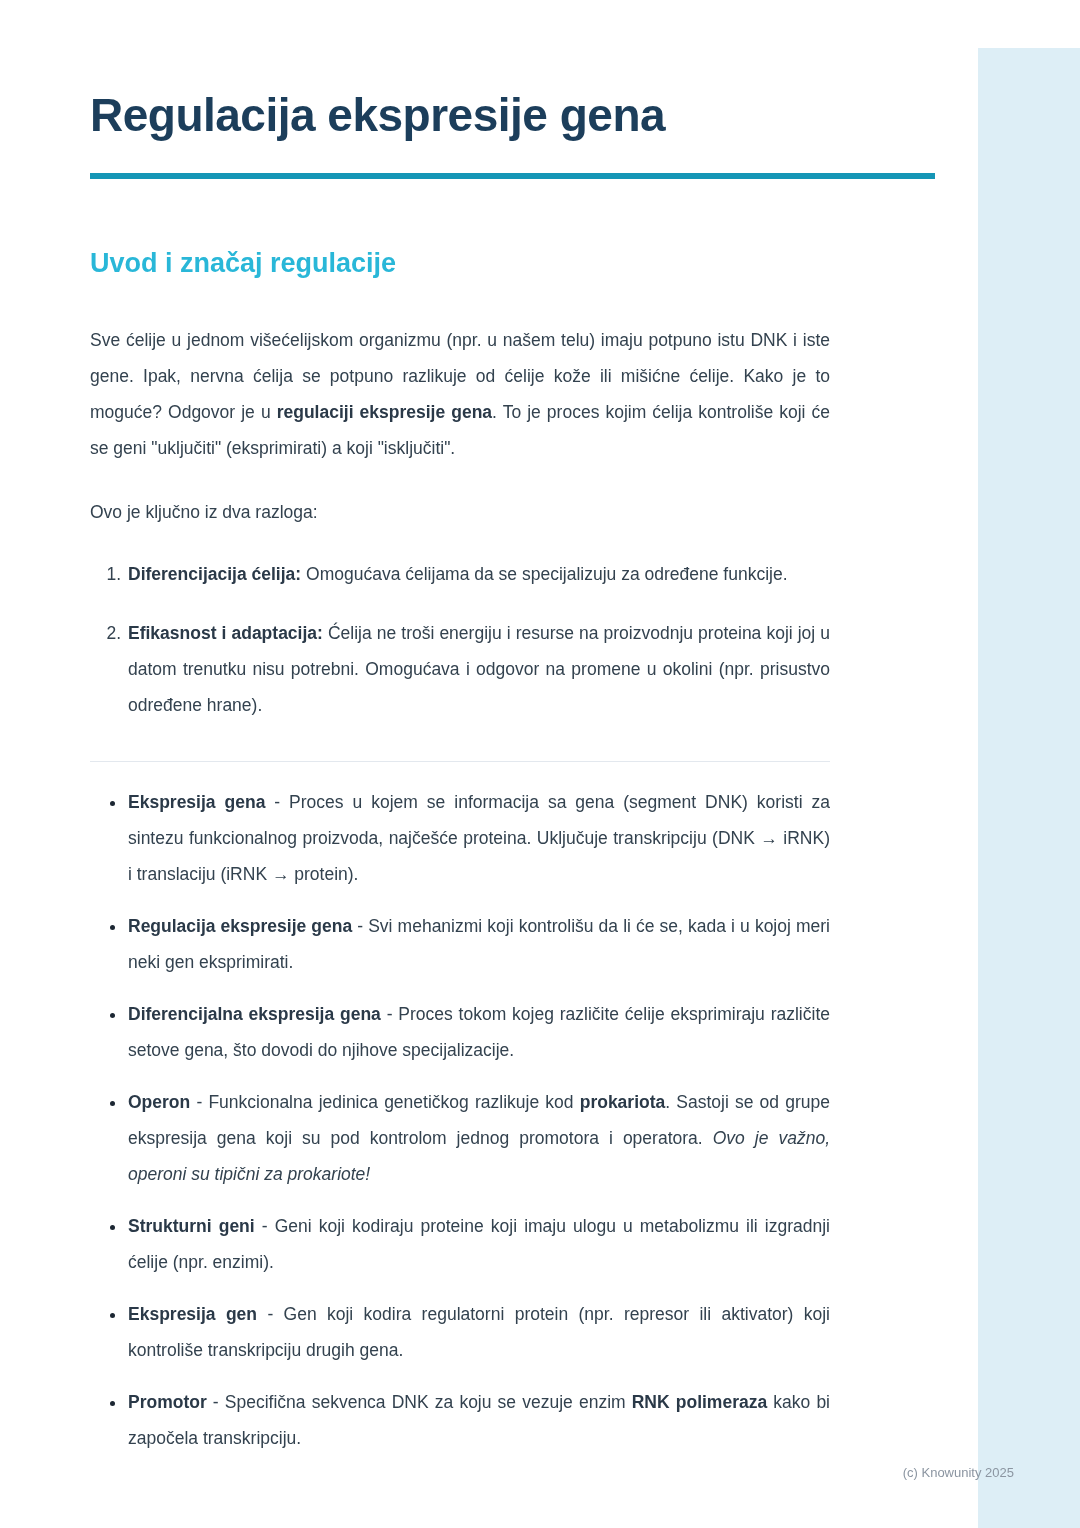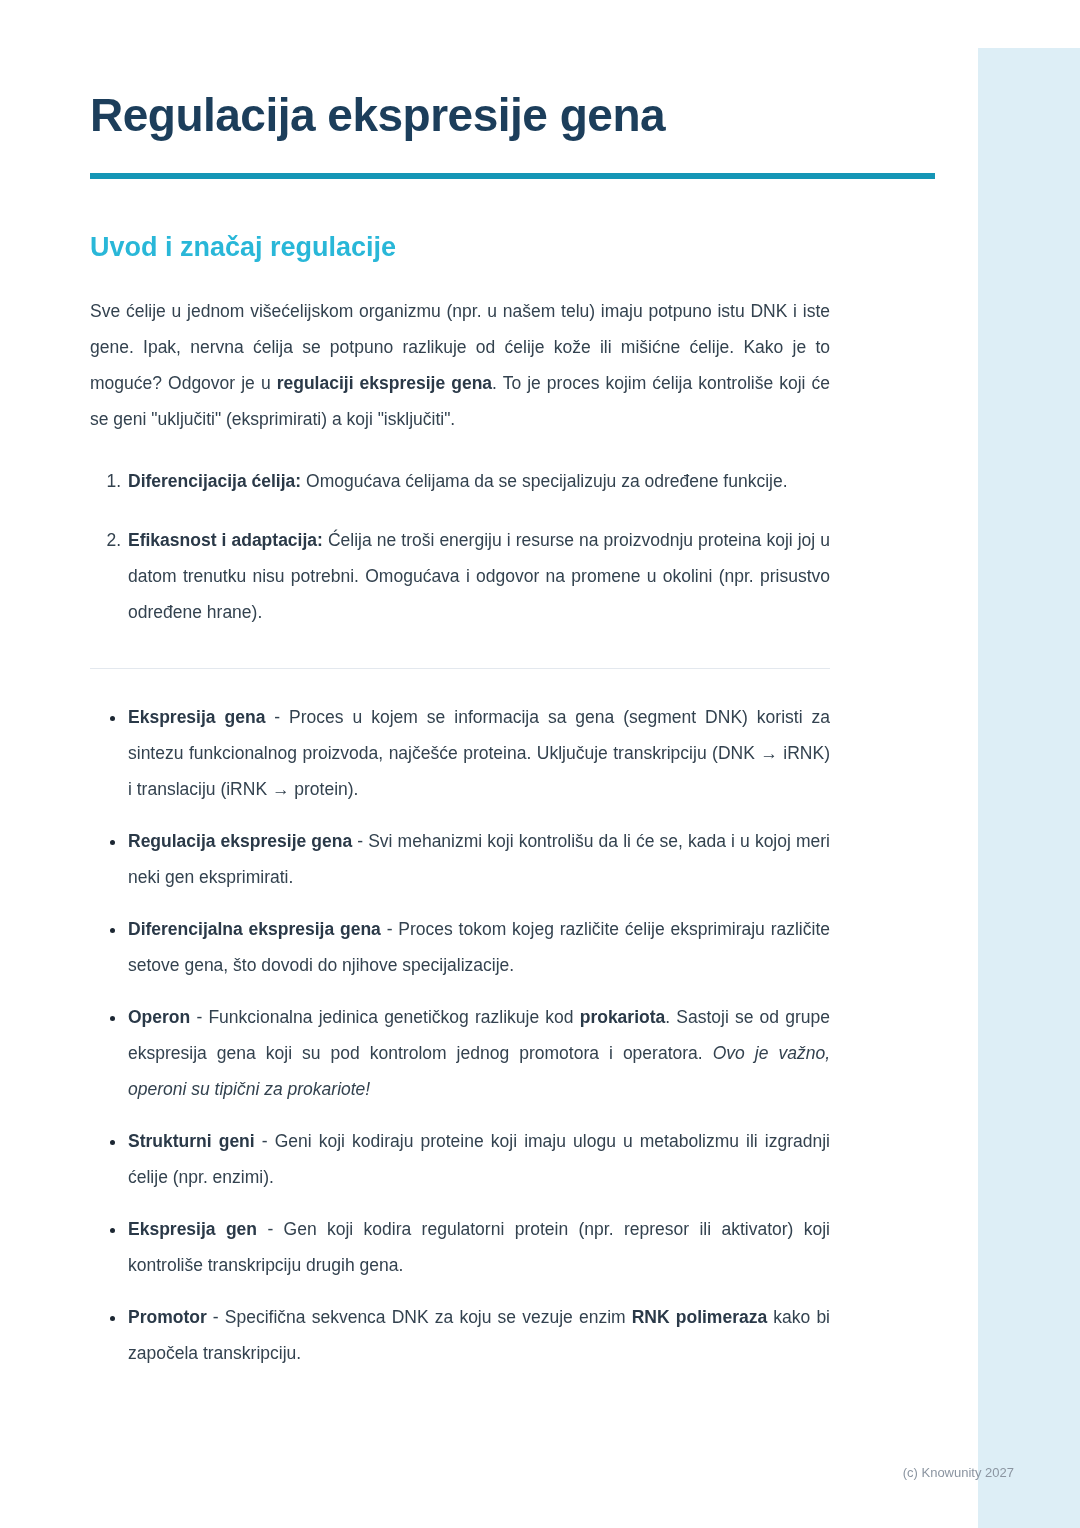--- a/index.html
+++ b/index.html
@@ -16,44 +16,44 @@
   }
   .content { position: relative; padding: 90px 0 0 90px; width: 935px; }
   .doc-title {
     font-size: 46px; font-weight: 800; color: #1c3e5b;
     letter-spacing: -0.5px; line-height: 1.1;
   }
   .title-rule { margin-top: 32px; width: 845px; height: 6px; background: #1596b6; }
   .section-heading {
     font-size: 27px; font-weight: 700; color: #29b7d8; line-height: 1.2;
   }
-  .h2-intro { margin-top: 52px; }
+  .h2-intro { margin-top: 68px; }
   .h2-terms { margin-top: 46px; }
   .body-text {
     font-size: 17.5px; line-height: 36px; color: #33424f;
     text-align: justify; width: 740px;
   }
-  .p1 { margin-top: 30px; }
+  .p1 { margin-top: 43px; }
   .p2 { margin-top: 28px; }
   strong { font-weight: 700; color: #2a3948; }
   em { font-style: italic; }
   ol.num-list {
     margin-top: 26px; width: 740px; padding-left: 36px;
     list-style: decimal outside;
   }
   ol.num-list li {
     font-size: 17.5px; line-height: 36px; color: #33424f;
     text-align: justify; margin-bottom: 12px; padding-left: 2px; margin-top: 23px;
   }
   ol.num-list li::marker { color: #33424f; }
   .divider {
     margin-top: 38px; width: 740px; height: 1px; background: #e3e8ee; border: none;
   }
   ul.term-list {
-    margin-top: 30px; width: 740px; padding-left: 36px;
+    margin-top: 22px; width: 740px; padding-left: 36px;
     list-style: disc outside;
   }
   ul.term-list li {
     font-size: 17.5px; line-height: 36px; color: #33424f;
     text-align: justify; margin-bottom: 16px; padding-left: 2px;
   }
   ul.term-list li::marker { color: #1c2733; font-size: 15px; }
   .footer-credit {
     position: absolute; right: 66px; bottom: 48px;
     font-size: 13px; color: #8b95a1;
@@ -67,20 +67,21 @@
 
   <div class="content">
 
     <h1 class="doc-title">Regulacija ekspresije gena</h1>
     <div class="title-rule"></div>
 
     <h2 class="section-heading h2-intro">Uvod i značaj regulacije</h2>
 
     <p class="body-text p1"><span>Sve ćelije u jednom višećelijskom organizmu (npr. u našem telu) imaju potpuno istu DNK i iste gene. Ipak, nervna ćelija se potpuno razlikuje od ćelije kože ili mišićne ćelije. Kako je to moguće? Odgovor je u </span><strong>regulaciji ekspresije gena</strong><span>. To je proces kojim ćelija kontroliše koji će se geni "uključiti" (eksprimirati) a koji "isključiti".</span></p>
 
+    <p class="body-text p2">Ovo je ključno iz dva razloga:</p>
 
     <ol class="num-list">
       <li><strong>Diferencijacija ćelija:</strong><span> Omogućava ćelijama da se specijalizuju za određene funkcije.</span></li>
       <li><strong>Efikasnost i adaptacija:</strong><span> Ćelija ne troši energiju i resurse na proizvodnju proteina koji joj u datom trenutku nisu potrebni. Omogućava i odgovor na promene u okolini (npr. prisustvo određene hrane).</span></li>
     </ol>
 
     <hr class="divider">
 
 
     <ul class="term-list">
@@ -88,14 +89,14 @@
       <li><strong>Regulacija ekspresije gena</strong><span> - Svi mehanizmi koji kontrolišu da li će se, kada i u kojoj meri neki gen eksprimirati.</span></li>
       <li><strong>Diferencijalna ekspresija gena</strong><span> - Proces tokom kojeg različite ćelije eksprimiraju različite setove gena, što dovodi do njihove specijalizacije.</span></li>
       <li><strong>Operon</strong><span> - Funkcionalna jedinica genetičkog razlikuje kod </span><strong>prokariota</strong><span>. Sastoji se od grupe ekspresija gena koji su pod kontrolom jednog promotora i operatora. </span><em>Ovo je važno, operoni su tipični za prokariote!</em></li>
       <li><strong>Strukturni geni</strong><span> - Geni koji kodiraju proteine koji imaju ulogu u metabolizmu ili izgradnji ćelije (npr. enzimi).</span></li>
       <li><strong>Ekspresija gen</strong><span> - Gen koji kodira regulatorni protein (npr. represor ili aktivator) koji kontroliše transkripciju drugih gena.</span></li>
       <li><strong>Promotor</strong><span> - Specifična sekvenca DNK za koju se vezuje enzim </span><strong>RNK polimeraza</strong><span> kako bi započela transkripciju.</span></li>
     </ul>
 
   </div>
 
-  <div class="footer-credit">(c) Knowunity 2027</div>
+  <div class="footer-credit">(c) Knowunity 2025</div>
 </div>
 
 </body></html>

